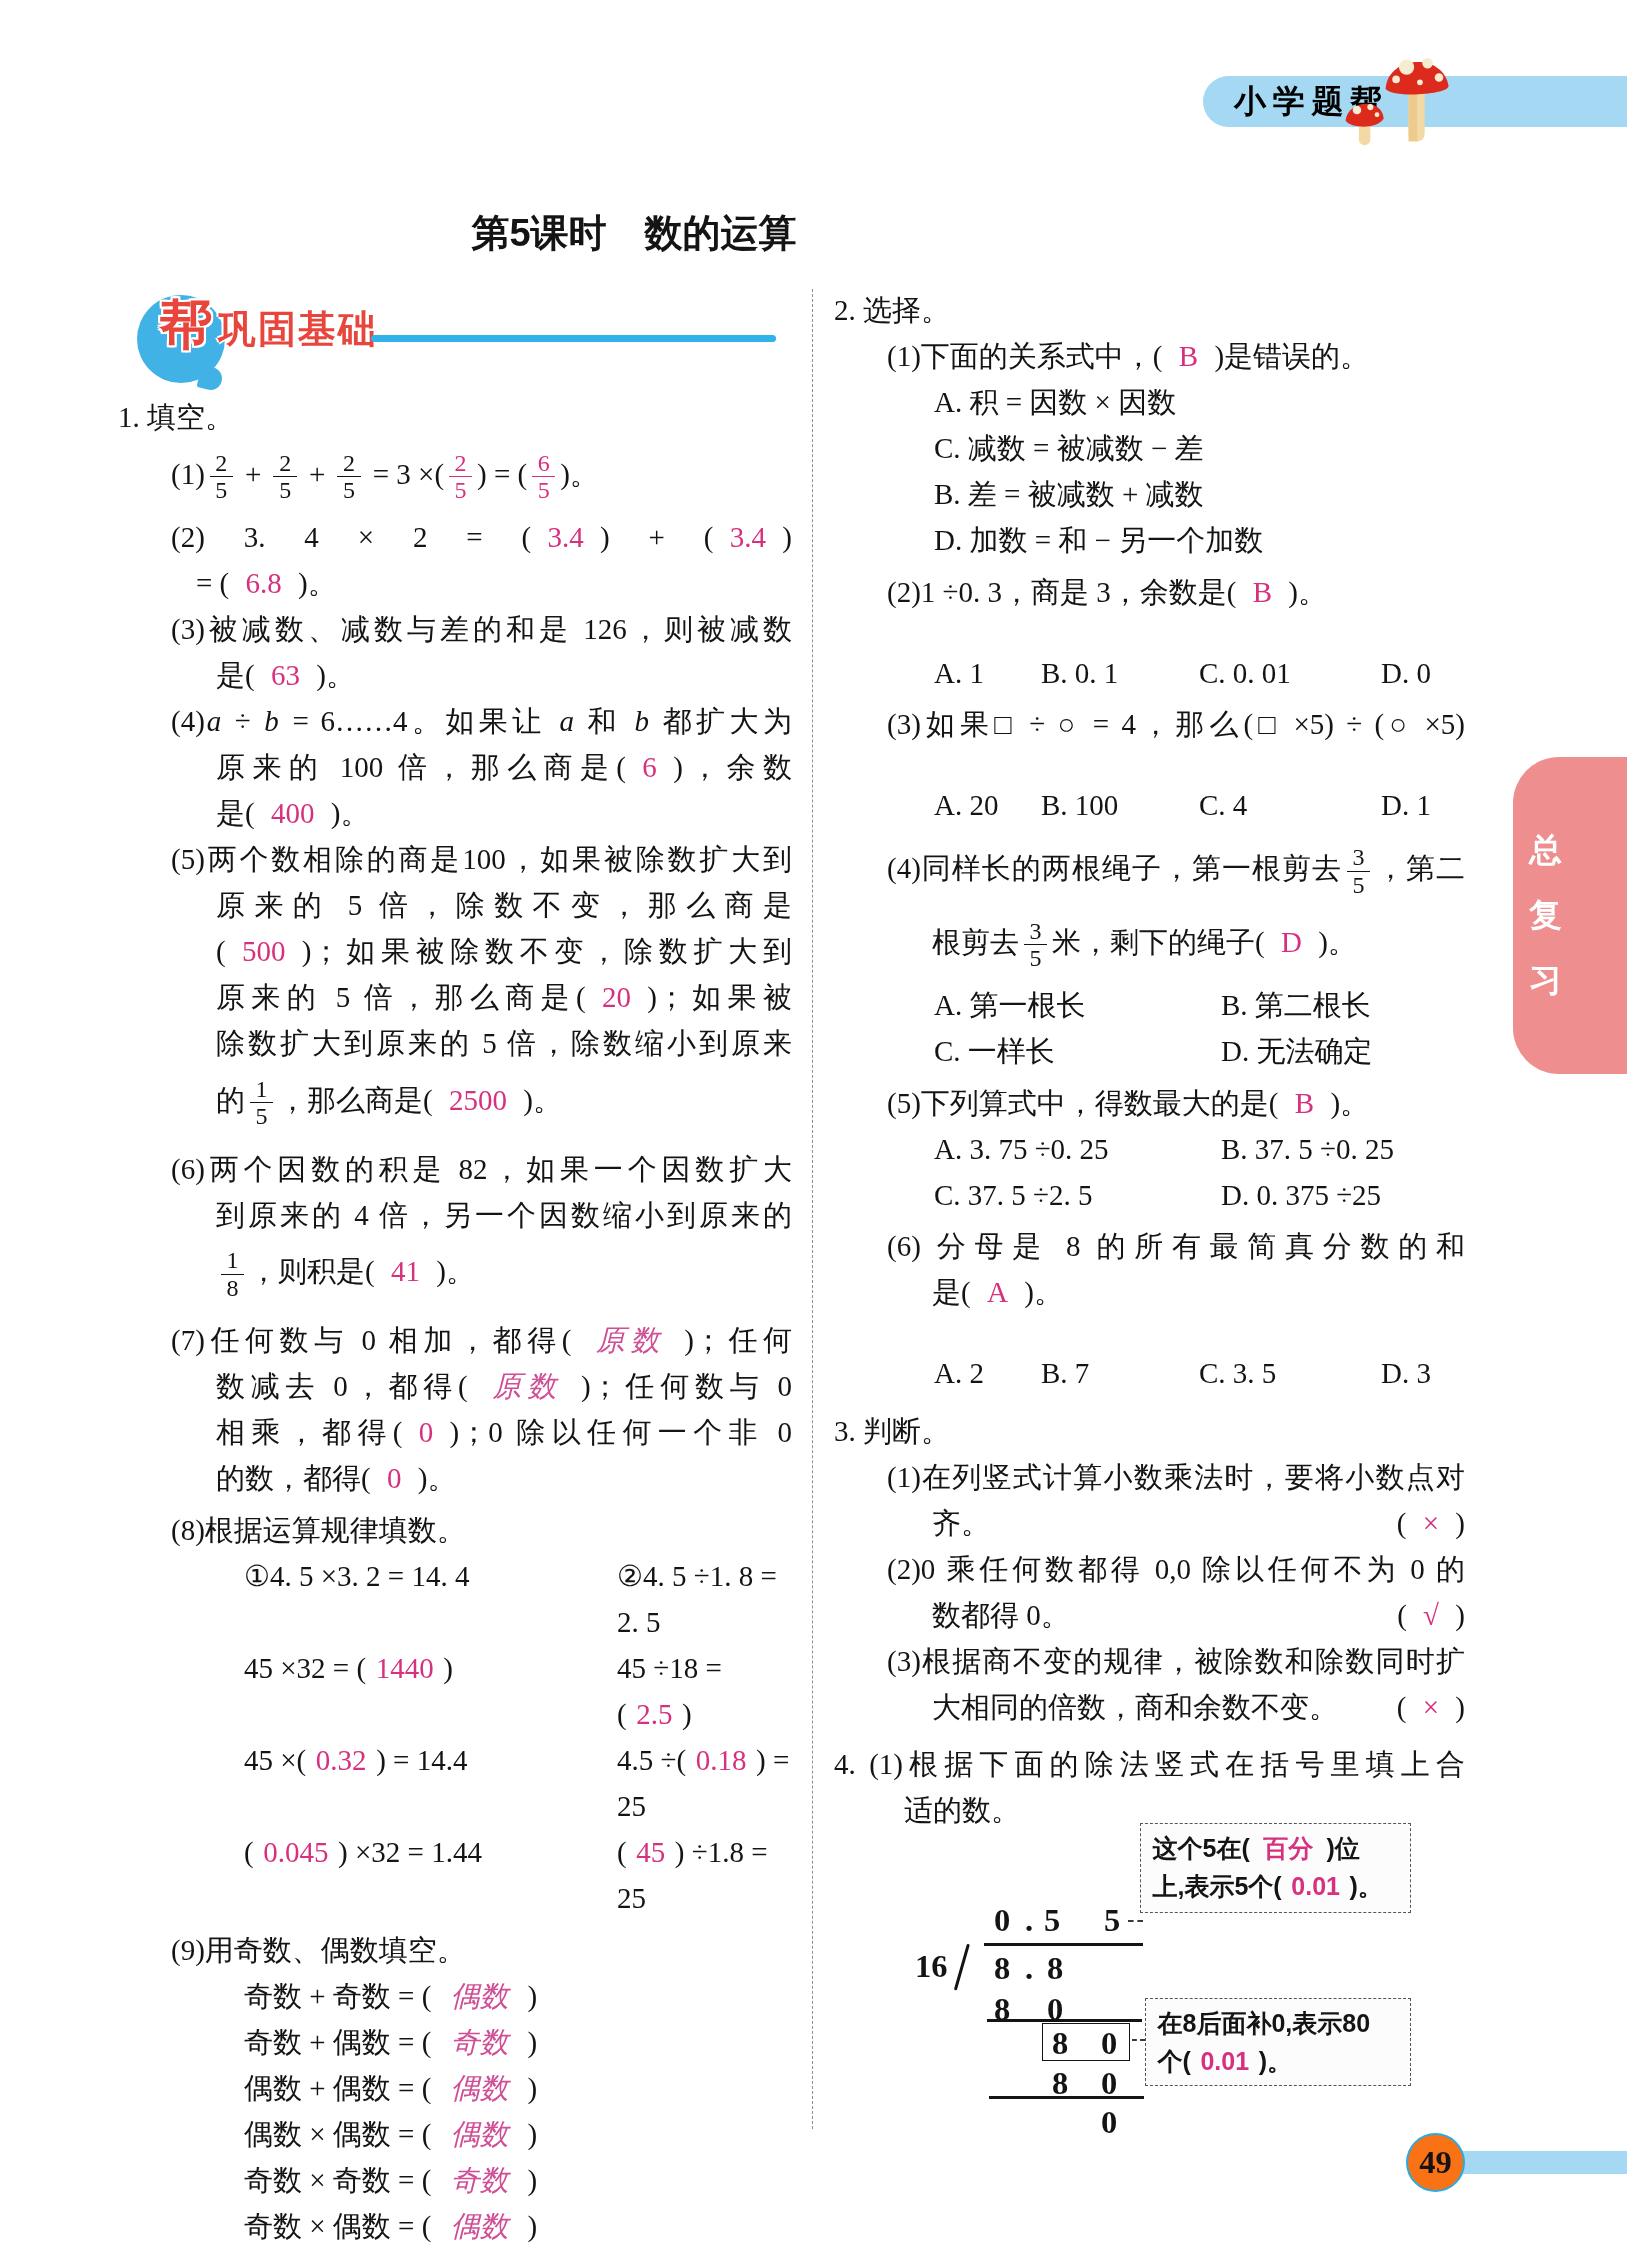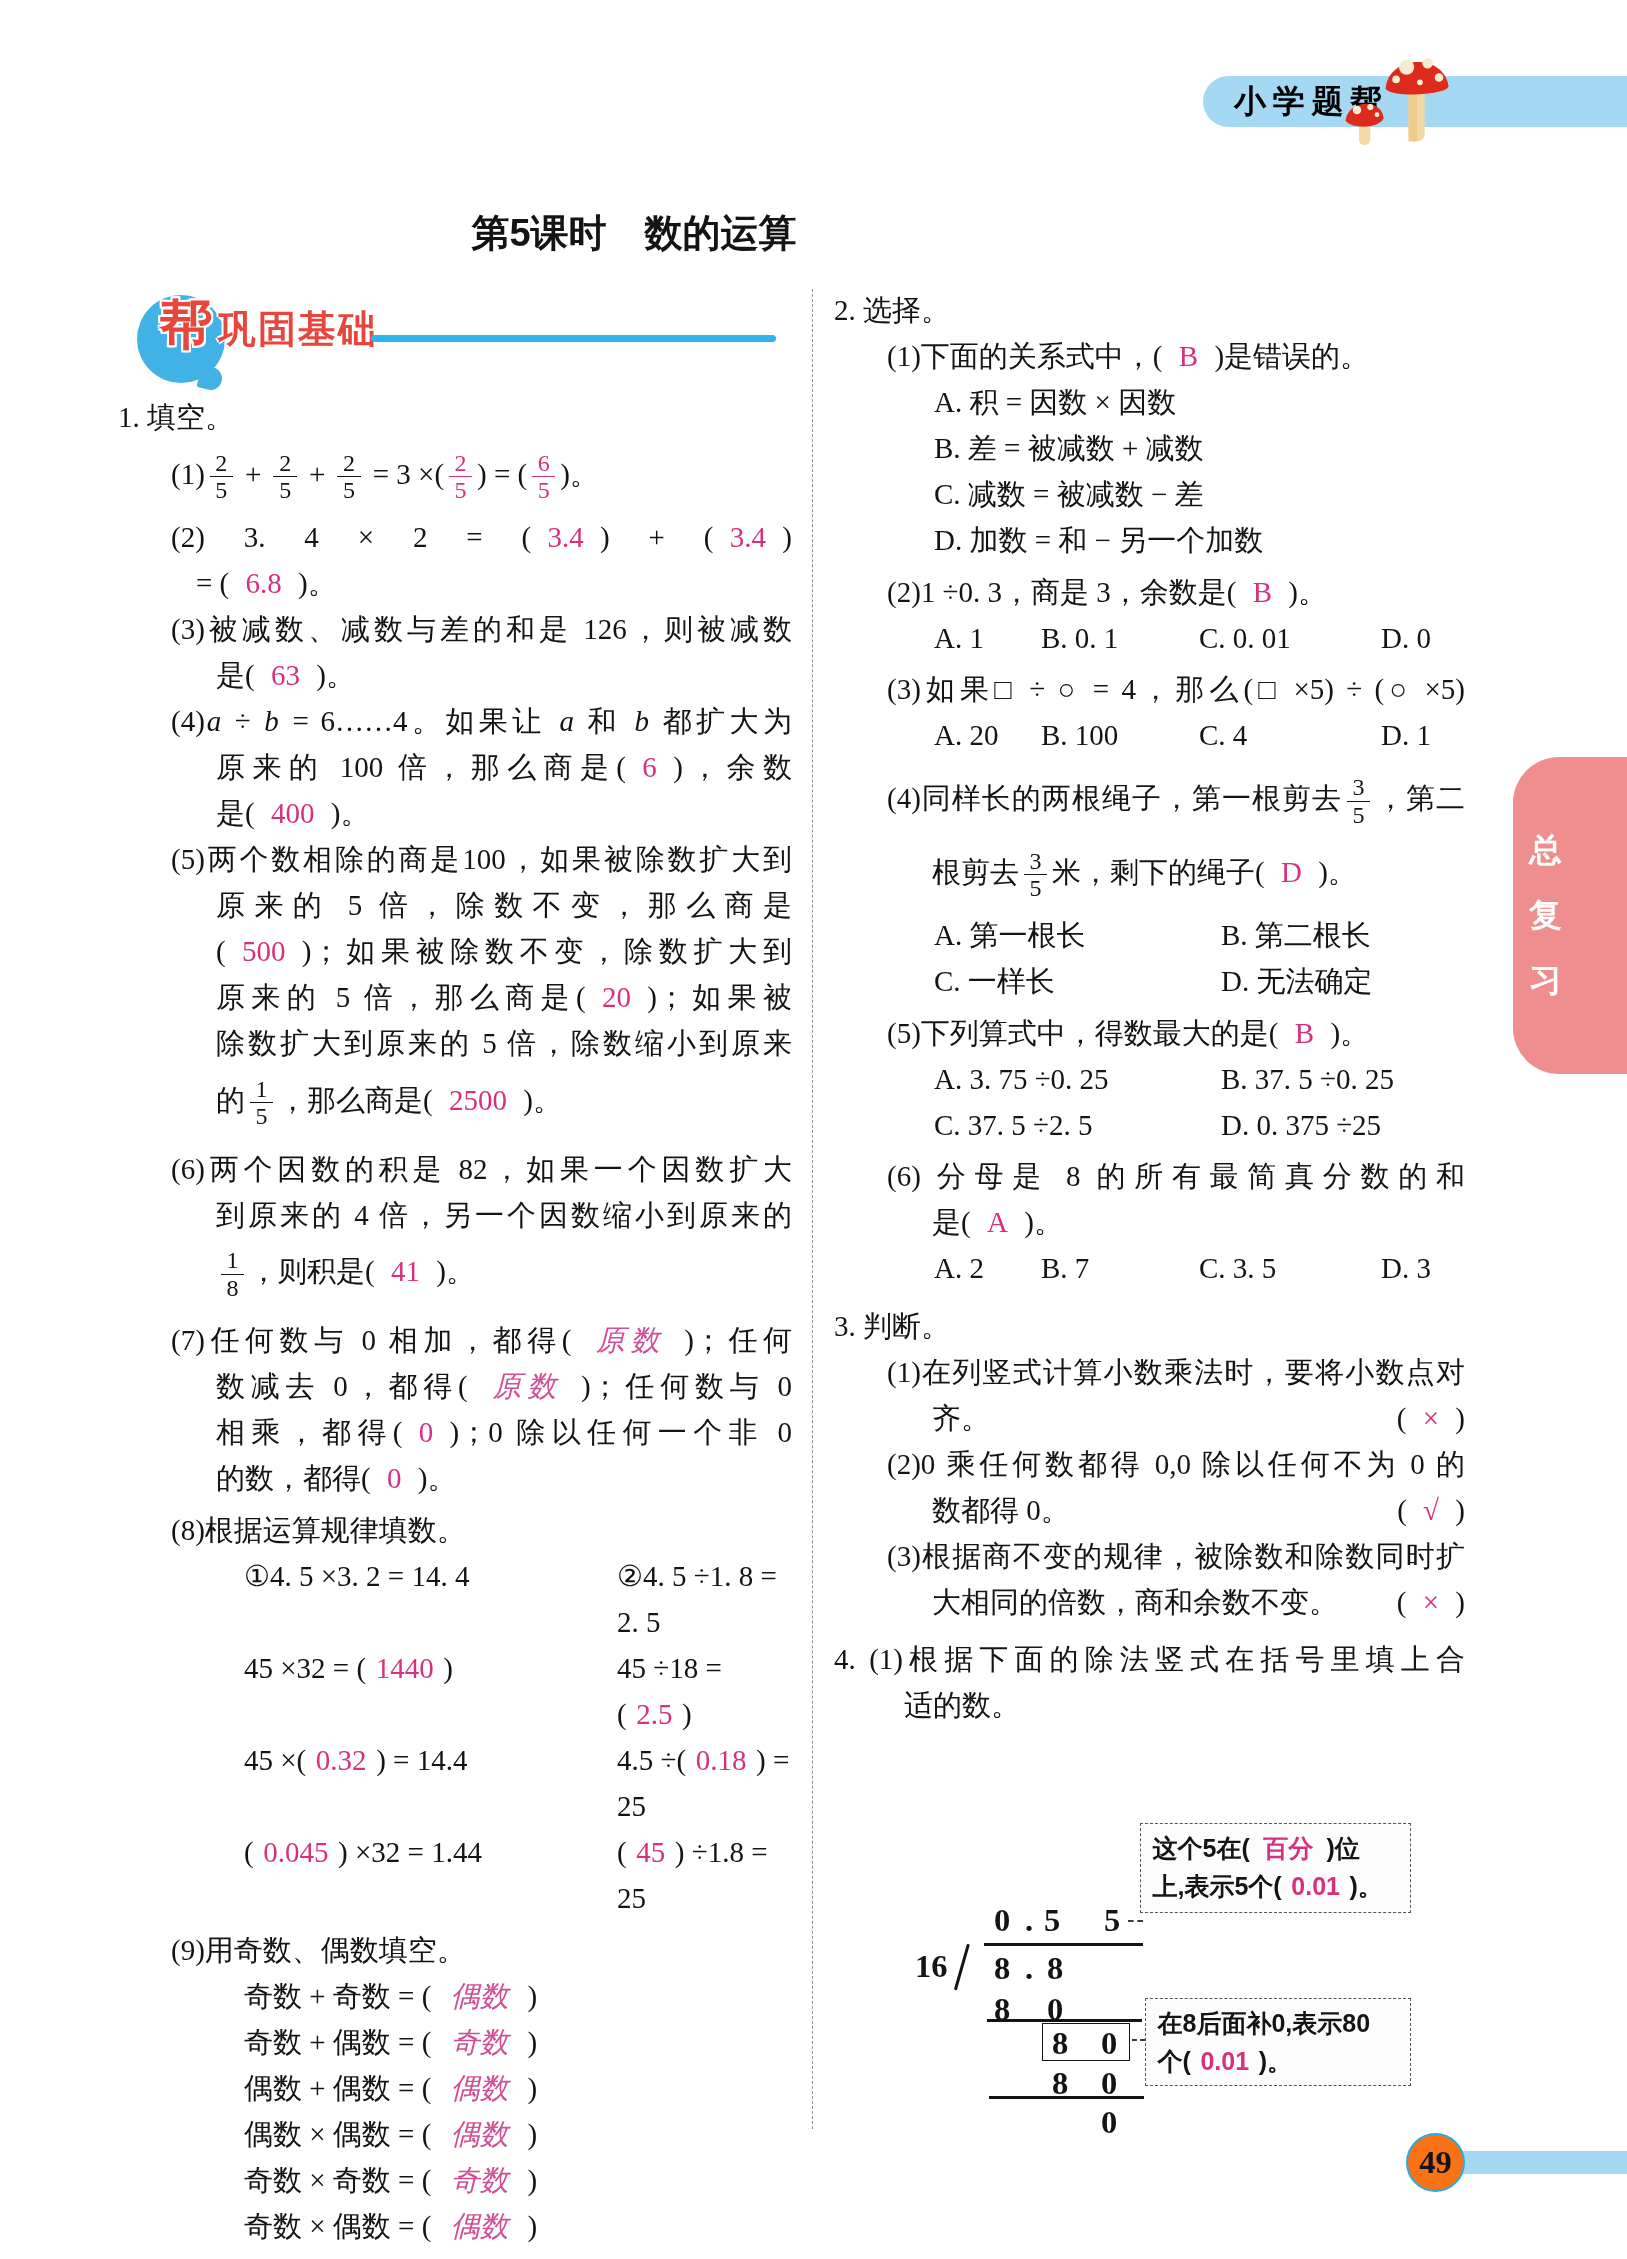--- a/index.html
+++ b/index.html
@@ -98,21 +98,21 @@
   .in2{padding-left:98px;}
   .in2b{padding-left:78px;}
   .in3{padding-left:126px;}
   .in3r{padding-left:100px;}
   .gap{margin-top:5.7px;}
   .gap2{margin-top:11.5px;}
   .frl{padding-top:9.6px;padding-bottom:9.6px;}
   .between{display:flex;}
   .between .rt{margin-left:auto;}
   .ln.g8{display:grid;grid-template-columns:373px auto;padding-left:126px;}
-  .ln.g4{display:grid;grid-template-columns:107px 158px 182px auto;padding-left:100px;}
+  .ln.g4{display:grid;grid-template-columns:107px 158px 182px auto;padding-left:100px;margin-top:35px;}
   .ln.g2{display:grid;grid-template-columns:287px auto;padding-left:100px;}
   .ans{color:var(--pink);padding:0 16.3px;}
   .ansk{
     color:var(--pinkk);padding:0 19px;
     font-family:"DejaVu Serif","Liberation Serif",serif;font-style:italic;
   }
   .g8 .ans,.co .ans{padding:0 9.6px;}
   .var{font-style:italic;padding:0 1.9px;}
   .fr{
     display:inline-flex;flex-direction:column;vertical-align:middle;
@@ -247,22 +247,22 @@
     <div class="ln in3"><span class="tx">奇数 + 偶数 = (</span><span class="ansk">奇数</span><span class="tx">)</span></div>
     <div class="ln in3"><span class="tx">偶数 + 偶数 = (</span><span class="ansk">偶数</span><span class="tx">)</span></div>
     <div class="ln in3"><span class="tx">偶数 × 偶数 = (</span><span class="ansk">偶数</span><span class="tx">)</span></div>
     <div class="ln in3"><span class="tx">奇数 × 奇数 = (</span><span class="ansk">奇数</span><span class="tx">)</span></div>
     <div class="ln in3"><span class="tx">奇数 × 偶数 = (</span><span class="ansk">偶数</span><span class="tx">)</span></div>
   </div>
 <div class="col" id="col-right">
     <div class="ln in0"><span class="tx">2. 选择。</span></div>
     <div class="ln in1"><span class="tx">(1)下面的关系式中，(</span><span class="ans">B</span><span class="tx">)是错误的。</span></div>
     <div class="ln in3r"><span class="tx">A. 积 = 因数 × 因数</span></div>
+    <div class="ln in3r"><span class="tx">C. 减数 = 被减数 − 差</span></div>
     <div class="ln in3r"><span class="tx">B. 差 = 被减数 + 减数</span></div>
-    <div class="ln in3r"><span class="tx">C. 减数 = 被减数 − 差</span></div>
     <div class="ln in3r"><span class="tx">D. 加数 = 和 − 另一个加数</span></div>
     <div class="ln in1 gap"><span class="tx">(2)1 ÷0. 3，商是 3，余数是(</span><span class="ans">B</span><span class="tx">)。</span></div>
     <div class="ln g4">
       <div class="cell"><span class="tx">A. 1</span></div>
       <div class="cell"><span class="tx">B. 0. 1</span></div>
       <div class="cell"><span class="tx">C. 0. 01</span></div>
       <div class="cell"><span class="tx">D. 0</span></div>
     </div>
     <div class="ln in1 fill gap"><span class="tx">(3)如果□ ÷ ○ = 4，那么(□ ×5) ÷ (○ ×5)</span></div>
     <div class="ln g4">

